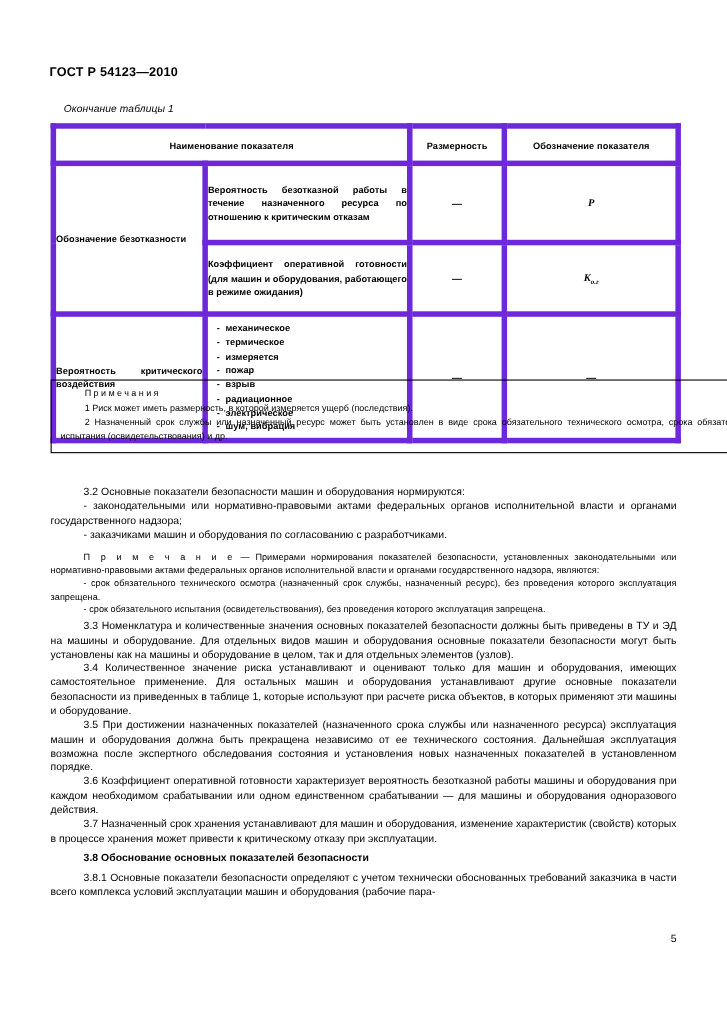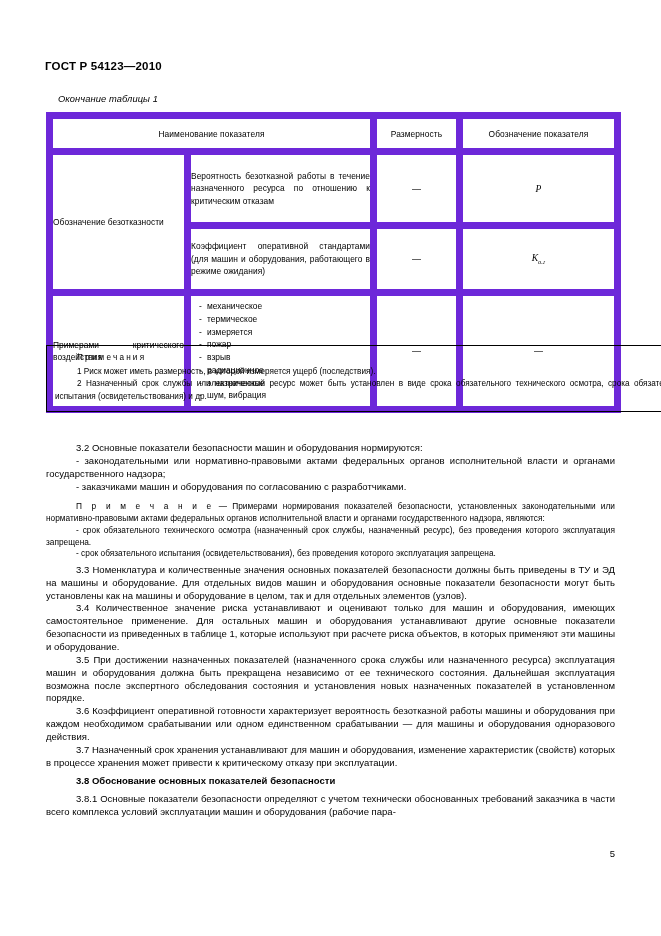--- a/index.html
+++ b/index.html
@@ -51,24 +51,24 @@
     left: 46px;
     top: 112px;
     width: 568px;
   }
   table.main {
     border-collapse: collapse;
     width: 568px;
     table-layout: fixed;
   }
   table.main td, table.main th {
-    border: 7px solid #6d28d9;
+    border: 5px solid #6d28d9;
     padding: 0;
     vertical-align: middle;
-    font-weight: normal;
+    font-weight: bold;
   }
   .hdr-row td {
     border-bottom: 2px solid #000;
     text-align: center;
     font-size: 8.4px;
     height: 29px;
     padding: 2px 3px;
     letter-spacing: 0.1px;
   }
   td.cat {
@@ -211,29 +211,29 @@
         <tr>
           <td class="cat" rowspan="2">Обозначение безотказности</td>
           <td class="desc" style="height:67px;">Вероятность безотказной работы в течение назначенного ресурса по отношению к критическим отказам</td>
           <td class="dash">—</td>
           <td class="sym">
             <i><span>P</span></i>
           </td>
         </tr>
 
         <tr>
-          <td class="desc" style="height:60px;">Коэффициент оперативной стандартами (для машин и оборудования, работающего в режиме ожидания)</td>
+          <td class="desc" style="height:60px;">Коэффициент оперативной готовности (для машин и оборудования, работающего в режиме ожидания)</td>
           <td class="dash">—</td>
           <td class="sym">
             <i><span>K</span><sub>о.г</sub></i>
           </td>
         </tr>
 
         <tr>
-          <td class="cat">Примерами критического воздействия</td>
+          <td class="cat">Вероятность критического воздействия</td>
           <td class="desc mid" style="padding-left:8px;">
             <ul class="impact">
               <li>механическое</li>
               <li>термическое</li>
               <li>измеряется</li>
               <li>пожар</li>
               <li>взрыв</li>
               <li>радиационное</li>
               <li>электрическое</li>
               <li>шум, вибрация</li>

